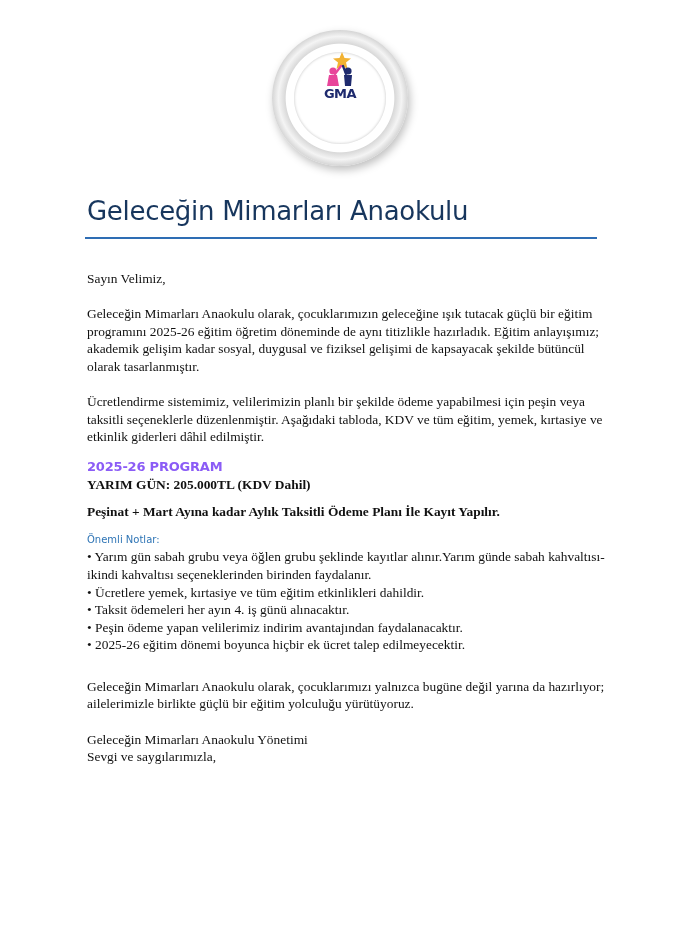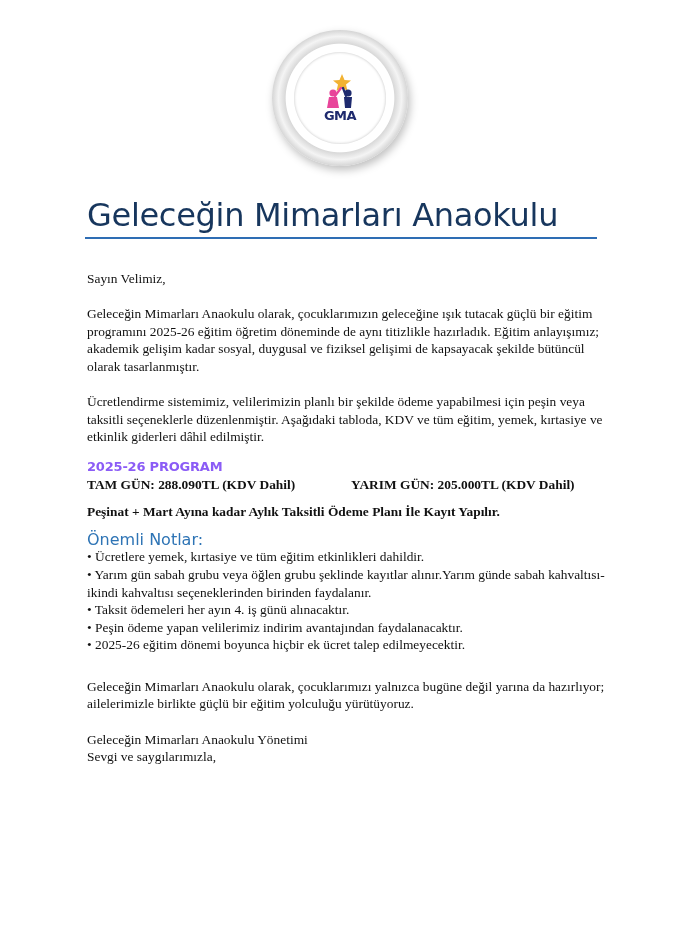--- a/index.html
+++ b/index.html
@@ -3,29 +3,29 @@
 <meta charset="utf-8">
 <style>
   html, body { margin: 0; padding: 0; background: #ffffff; }
   body { width: 682px; height: 931px; position: relative; overflow: hidden;
          font-family: "Liberation Serif", "DejaVu Serif", serif; color: #111; }
   .logo-wrap { position: absolute; left: 272px; top: 30px; width: 136px; height: 136px; }
   .logo-ring { position: absolute; inset: 0; border-radius: 50%;
      background: radial-gradient(circle at 50% 50%, #ffffff 0 56%, #d9d9d9 57%, #f4f4f4 64%, #cfcfcf 72%, #9e9e9e 76%, #e6e6e6 78%, rgba(255,255,255,0) 80%);
      box-shadow: 2px 4px 8px rgba(0,0,0,0.25); }
   .logo-inner { position: absolute; left: 22px; top: 22px; width: 92px; height: 92px; border-radius: 50%; background:#fff;
-     box-shadow: inset 0 0 3px rgba(0,0,0,0.25); display:flex; flex-direction:column; align-items:center; justify-content:center; }
+     box-shadow: inset 0 0 3px rgba(0,0,0,0.25); display:flex; flex-direction:column; align-items:center; justify-content:flex-start; }
   .logo-text { font-family: "DejaVu Sans", sans-serif; font-weight: bold; font-size: 13px; color: #1e2a6e; letter-spacing: -0.5px; margin-top: -2px; }
-  .title { position: absolute; left: 87px; top: 196px; font-family: "DejaVu Sans", sans-serif; font-size: 32px; color: #17365d; margin: 0; font-weight: normal; letter-spacing: -0.3px; }
+  .title { position: absolute; left: 87px; top: 196px; font-family: "DejaVu Sans", sans-serif; font-size: 26px; color: #17365d; margin: 0; font-weight: normal; letter-spacing: -0.3px; }
   .title-rule { position: absolute; left: 85px; top: 237px; width: 512px; height: 2px; background: #2e6db4; }
   .content { position: absolute; left: 87px; top: 270px; width: 520px; font-size: 13.4px; line-height: 17.6px; }
   .content p { margin: 0; }
   .h2 { font-family: "DejaVu Sans", sans-serif; font-weight: bold; font-size: 13.2px; color: #1f4e85; margin: 0 0 0 0; letter-spacing: -0.2px; }
   .h3 { font-family: "DejaVu Sans", sans-serif; font-weight: bold; font-size: 13px; color: #8b5cf6; margin: 0; letter-spacing: -0.2px; }
-  .h3n { font-family: "DejaVu Sans", sans-serif; font-weight: normal; font-size: 16px; color: #2e74b5; margin: 0; }
+  .h3n { font-family: "DejaVu Sans", sans-serif; font-weight: normal; font-size: 10px; color: #2e74b5; margin: 0; }
   .bold { font-weight: bold; }
   .prices { display: flex; font-weight: bold; }
   .prices span:first-child { width: 264px; }
   .gap1 { height: 17.6px; }
   .bullet { margin: 0 0 10.5px 0; }
 </style>
 </head>
 <body>
 
 <div class="logo-wrap">
@@ -49,29 +49,28 @@
 
 <div class="content">
   <p>Sayın Velimiz,</p>
   <div class="gap1"></div>
   <p>Geleceğin Mimarları Anaokulu olarak, çocuklarımızın geleceğine ışık tutacak güçlü bir eğitim programını 2025-26 eğitim öğretim döneminde de aynı titizlikle hazırladık. Eğitim anlayışımız; akademik gelişim kadar sosyal, duygusal ve fiziksel gelişimi de kapsayacak şekilde bütüncül olarak tasarlanmıştır.</p>
   <div class="gap1"></div>
   <p>Ücretlendirme sistemimiz, velilerimizin planlı bir şekilde ödeme yapabilmesi için peşin veya taksitli seçeneklerle düzenlenmiştir. Aşağıdaki tabloda, KDV ve tüm eğitim, yemek, kırtasiye ve etkinlik giderleri dâhil edilmiştir.</p>
   <div style="height:12px"></div>
   <p class="h3">2025-26 PROGRAM</p>
   <div class="prices">
-    <span>TAM GÜN: 288.090TL (KDV Dahil)</span>
     <span>YARIM GÜN: 205.000TL (KDV Dahil)</span>
   </div>
   <div style="height:10px"></div>
   <p class="bold">Peşinat + Mart Ayına kadar Aylık Taksitli Ödeme Planı İle Kayıt Yapılır.</p>
   <div style="height:10px"></div>
   <p class="h3n">Önemli Notlar:</p>
+  <p class="bullet">• Yarım gün sabah grubu veya öğlen grubu şeklinde kayıtlar alınır.Yarım günde sabah kahvaltısı-ikindi kahvaltısı seçeneklerinden birinden faydalanır.</p>
   <p class="bullet">• Ücretlere yemek, kırtasiye ve tüm eğitim etkinlikleri dahildir.</p>
-  <p class="bullet">• Yarım gün sabah grubu veya öğlen grubu şeklinde kayıtlar alınır.Yarım günde sabah kahvaltısı-ikindi kahvaltısı seçeneklerinden birinden faydalanır.</p>
   <p class="bullet">• Taksit ödemeleri her ayın 4. iş günü alınacaktır.</p>
   <p class="bullet">• Peşin ödeme yapan velilerimiz indirim avantajından faydalanacaktır.</p>
   <p class="bullet">• 2025-26 eğitim dönemi boyunca hiçbir ek ücret talep edilmeyecektir.</p>
   <div style="height:24px"></div>
   <p>Geleceğin Mimarları Anaokulu olarak, çocuklarımızı yalnızca bugüne değil yarına da hazırlıyor; ailelerimizle birlikte güçlü bir eğitim yolculuğu yürütüyoruz.</p>
   <div class="gap1"></div>
   <p>Geleceğin Mimarları Anaokulu Yönetimi</p>
   <p>Sevgi ve saygılarımızla,</p>
 </div>
 

